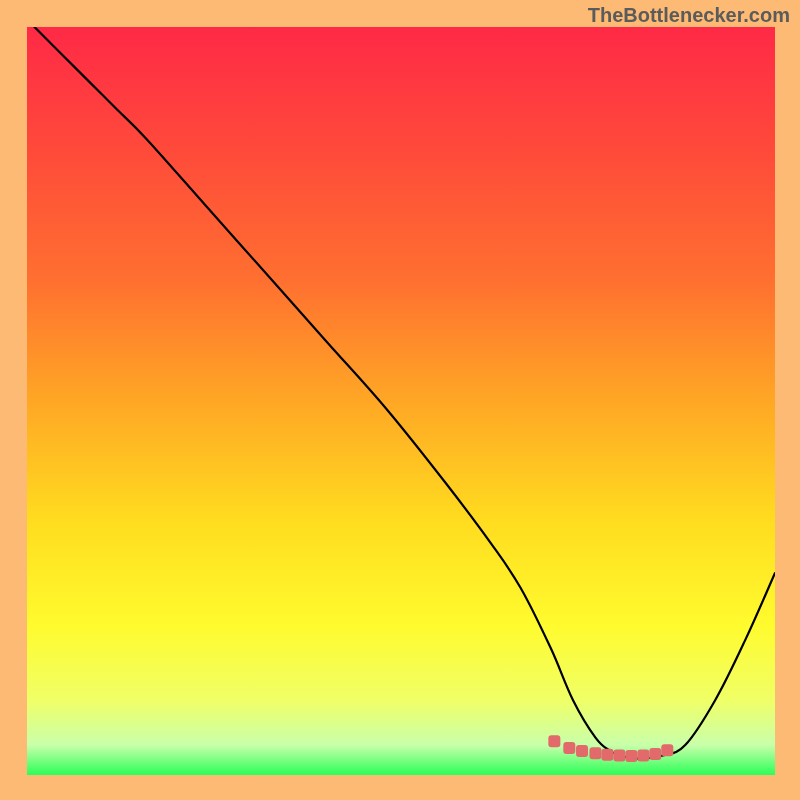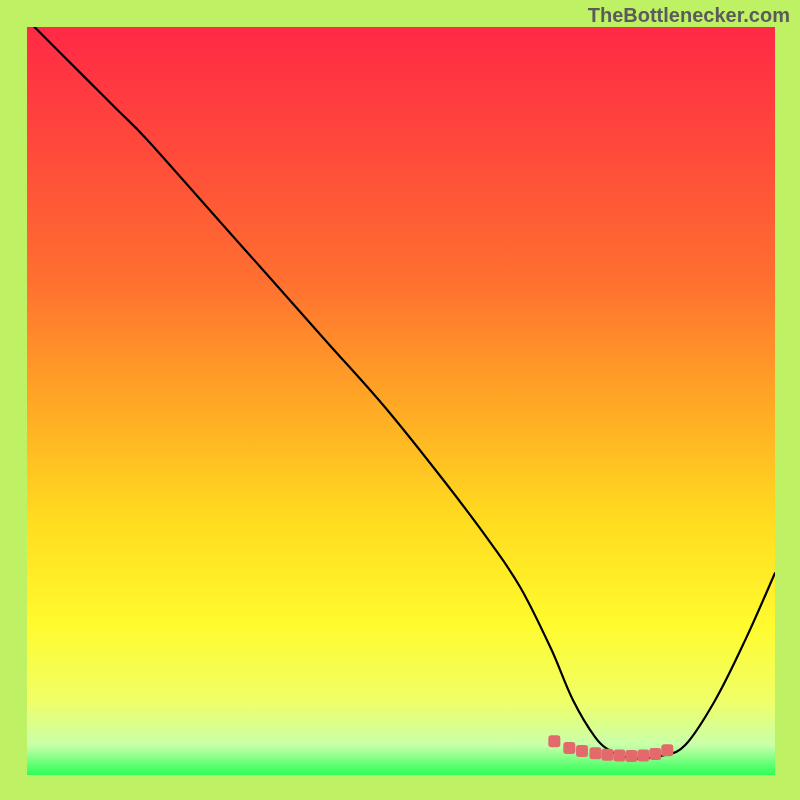--- a/index.html
+++ b/index.html
@@ -7,21 +7,21 @@
     padding: 0;
     width: 800px;
     height: 800px;
     background: #000000;
     overflow: hidden;
   }
   .chart-container {
     position: relative;
     width: 800px;
     height: 800px;
-    background: #bef264;
+    background: #fdba74;
   }
   .watermark {
     position: absolute;
     top: 4px;
     right: 10px;
     color: #5b5b5b;
     font-family: Arial, Helvetica, sans-serif;
     font-size: 20px;
     font-weight: bold;
     z-index: 10;

